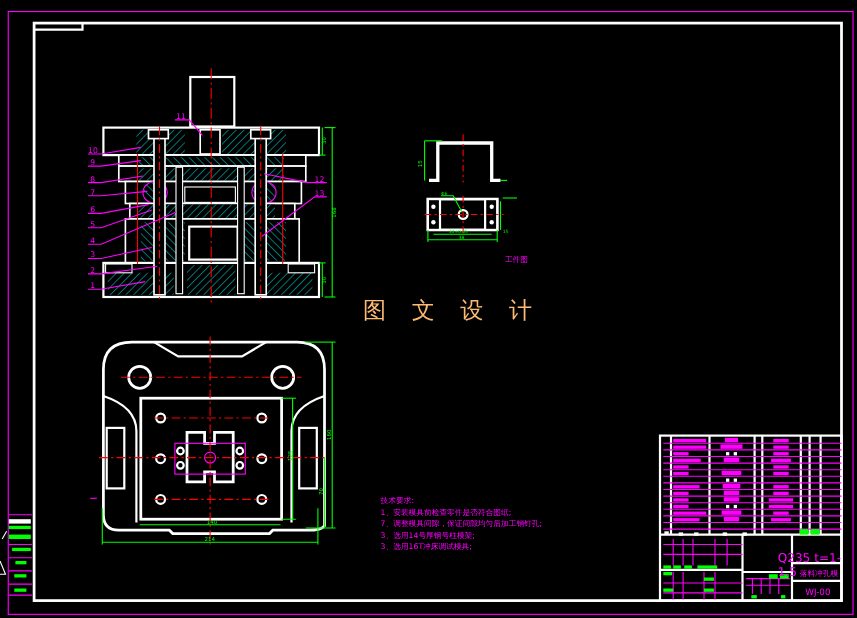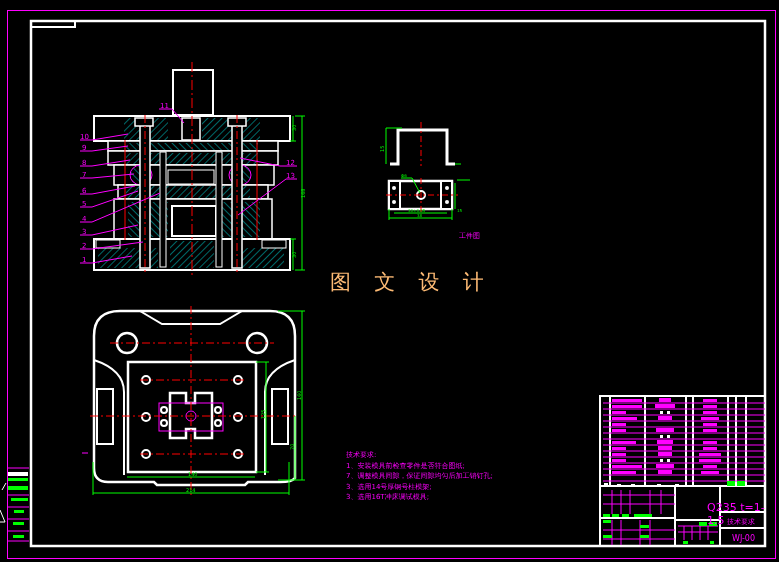--- a/index.html
+++ b/index.html
@@ -366,14 +366,14 @@
 
 <div class="notes">
   <div>技术要求:</div>
   <div>1、安装模具前检查零件是否符合图纸;</div>
   <div>7、调整模具间隙，保证间隙均匀后加工销钉孔;</div>
   <div>3、选用14号厚钢号柱模架;</div>
   <div>3、选用16T冲床调试模具;</div>
 </div>
 
 <div class="tb-mat">Q235 t=1-1.5</div>
-<div class="tb-name">技术要求</div>
+<div class="tb-name">落料冲孔模</div>
 <div class="tb-code">WJ-00</div>
 
 </body></html>

